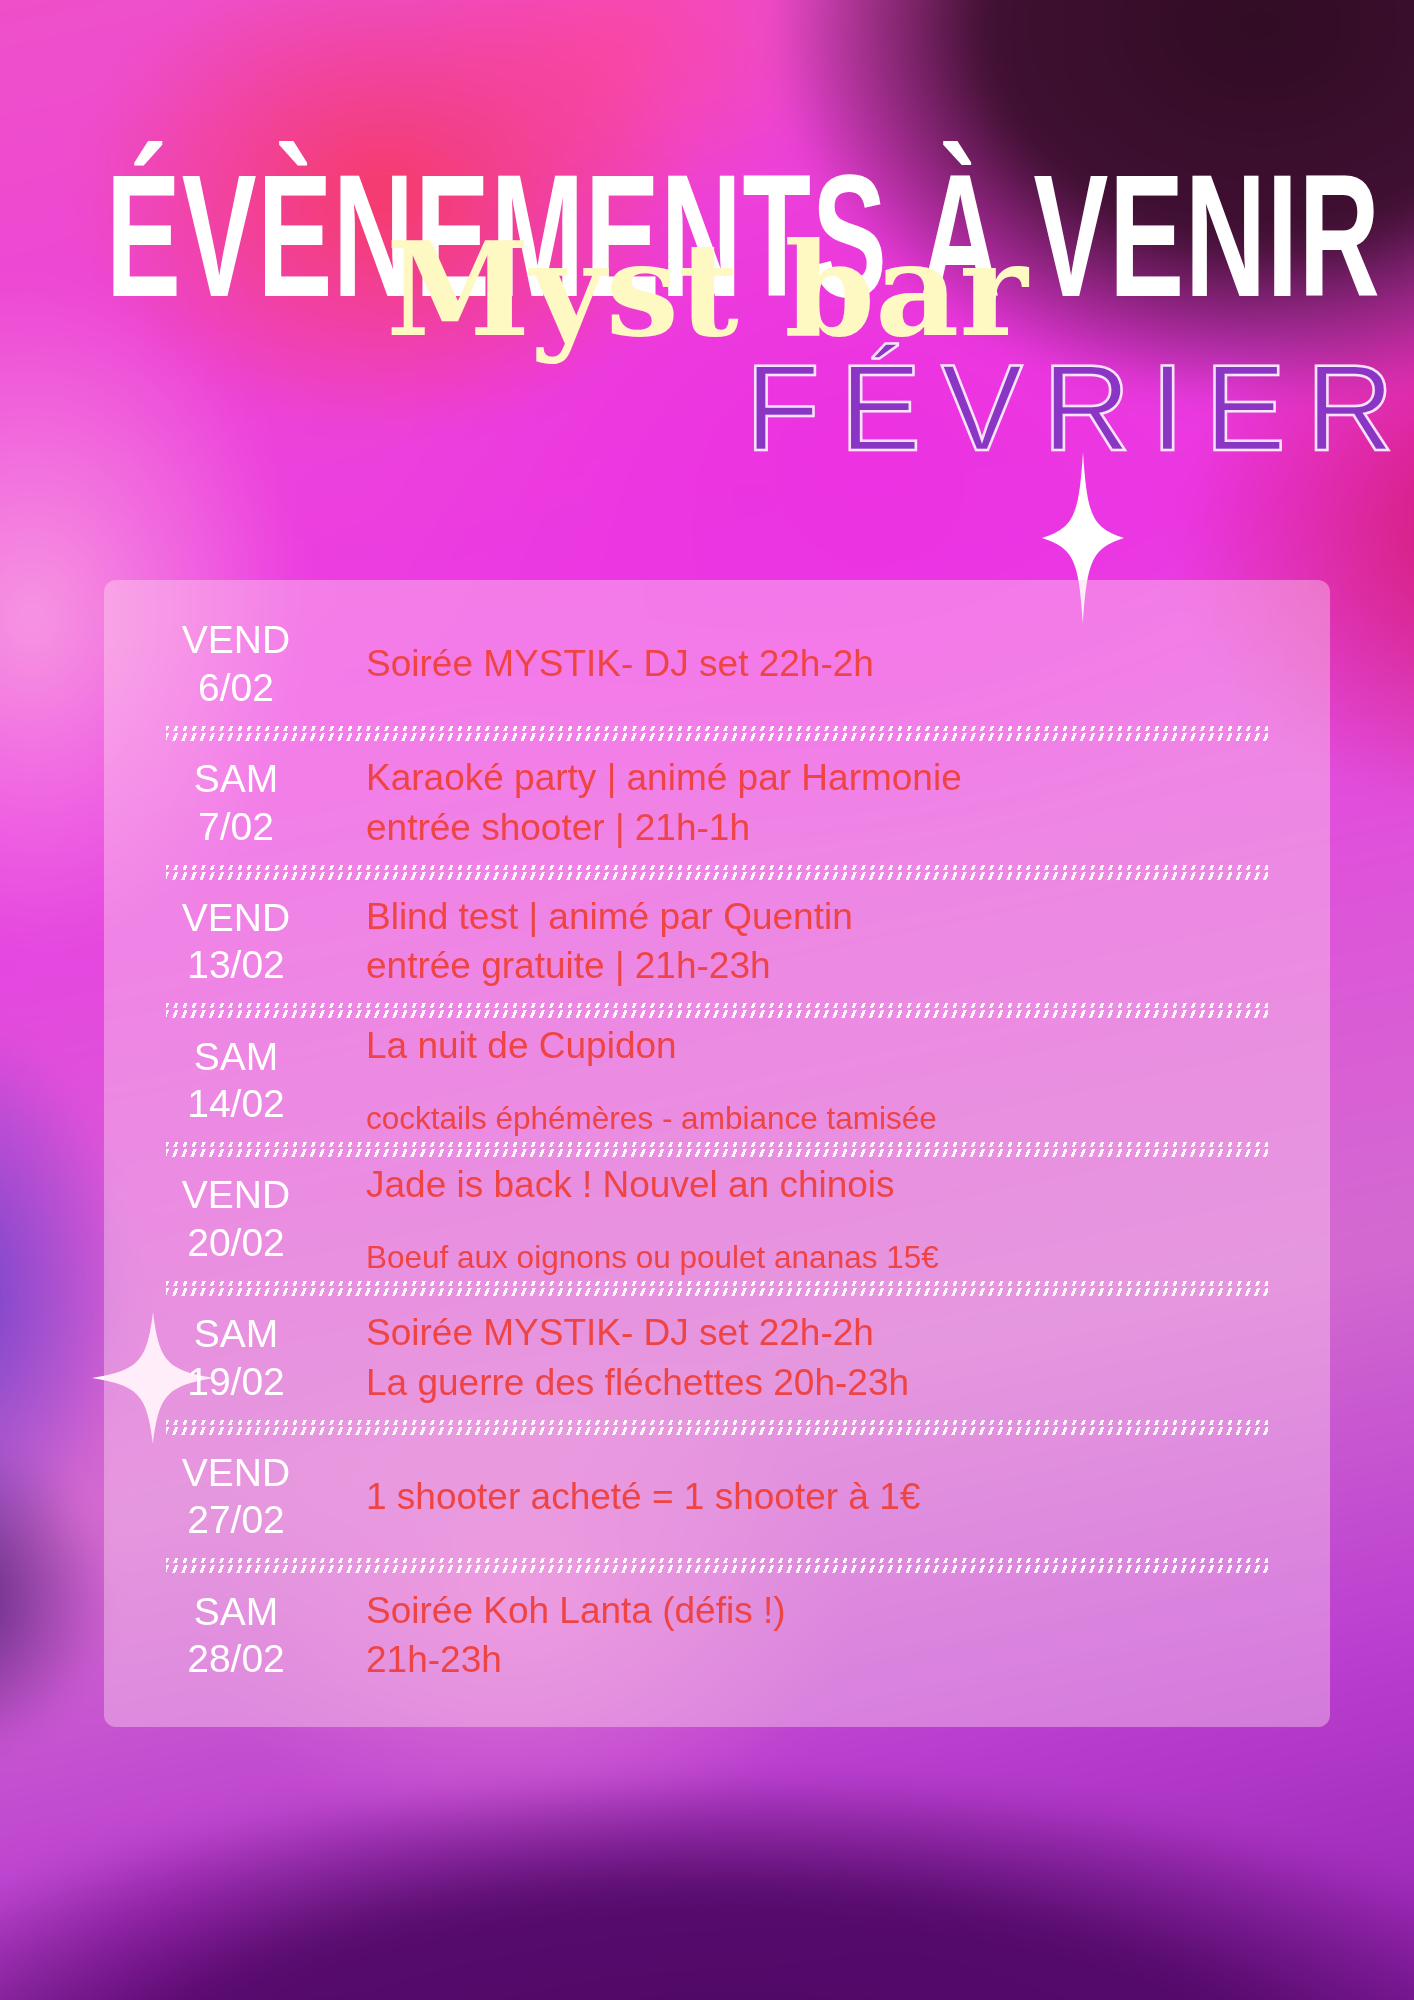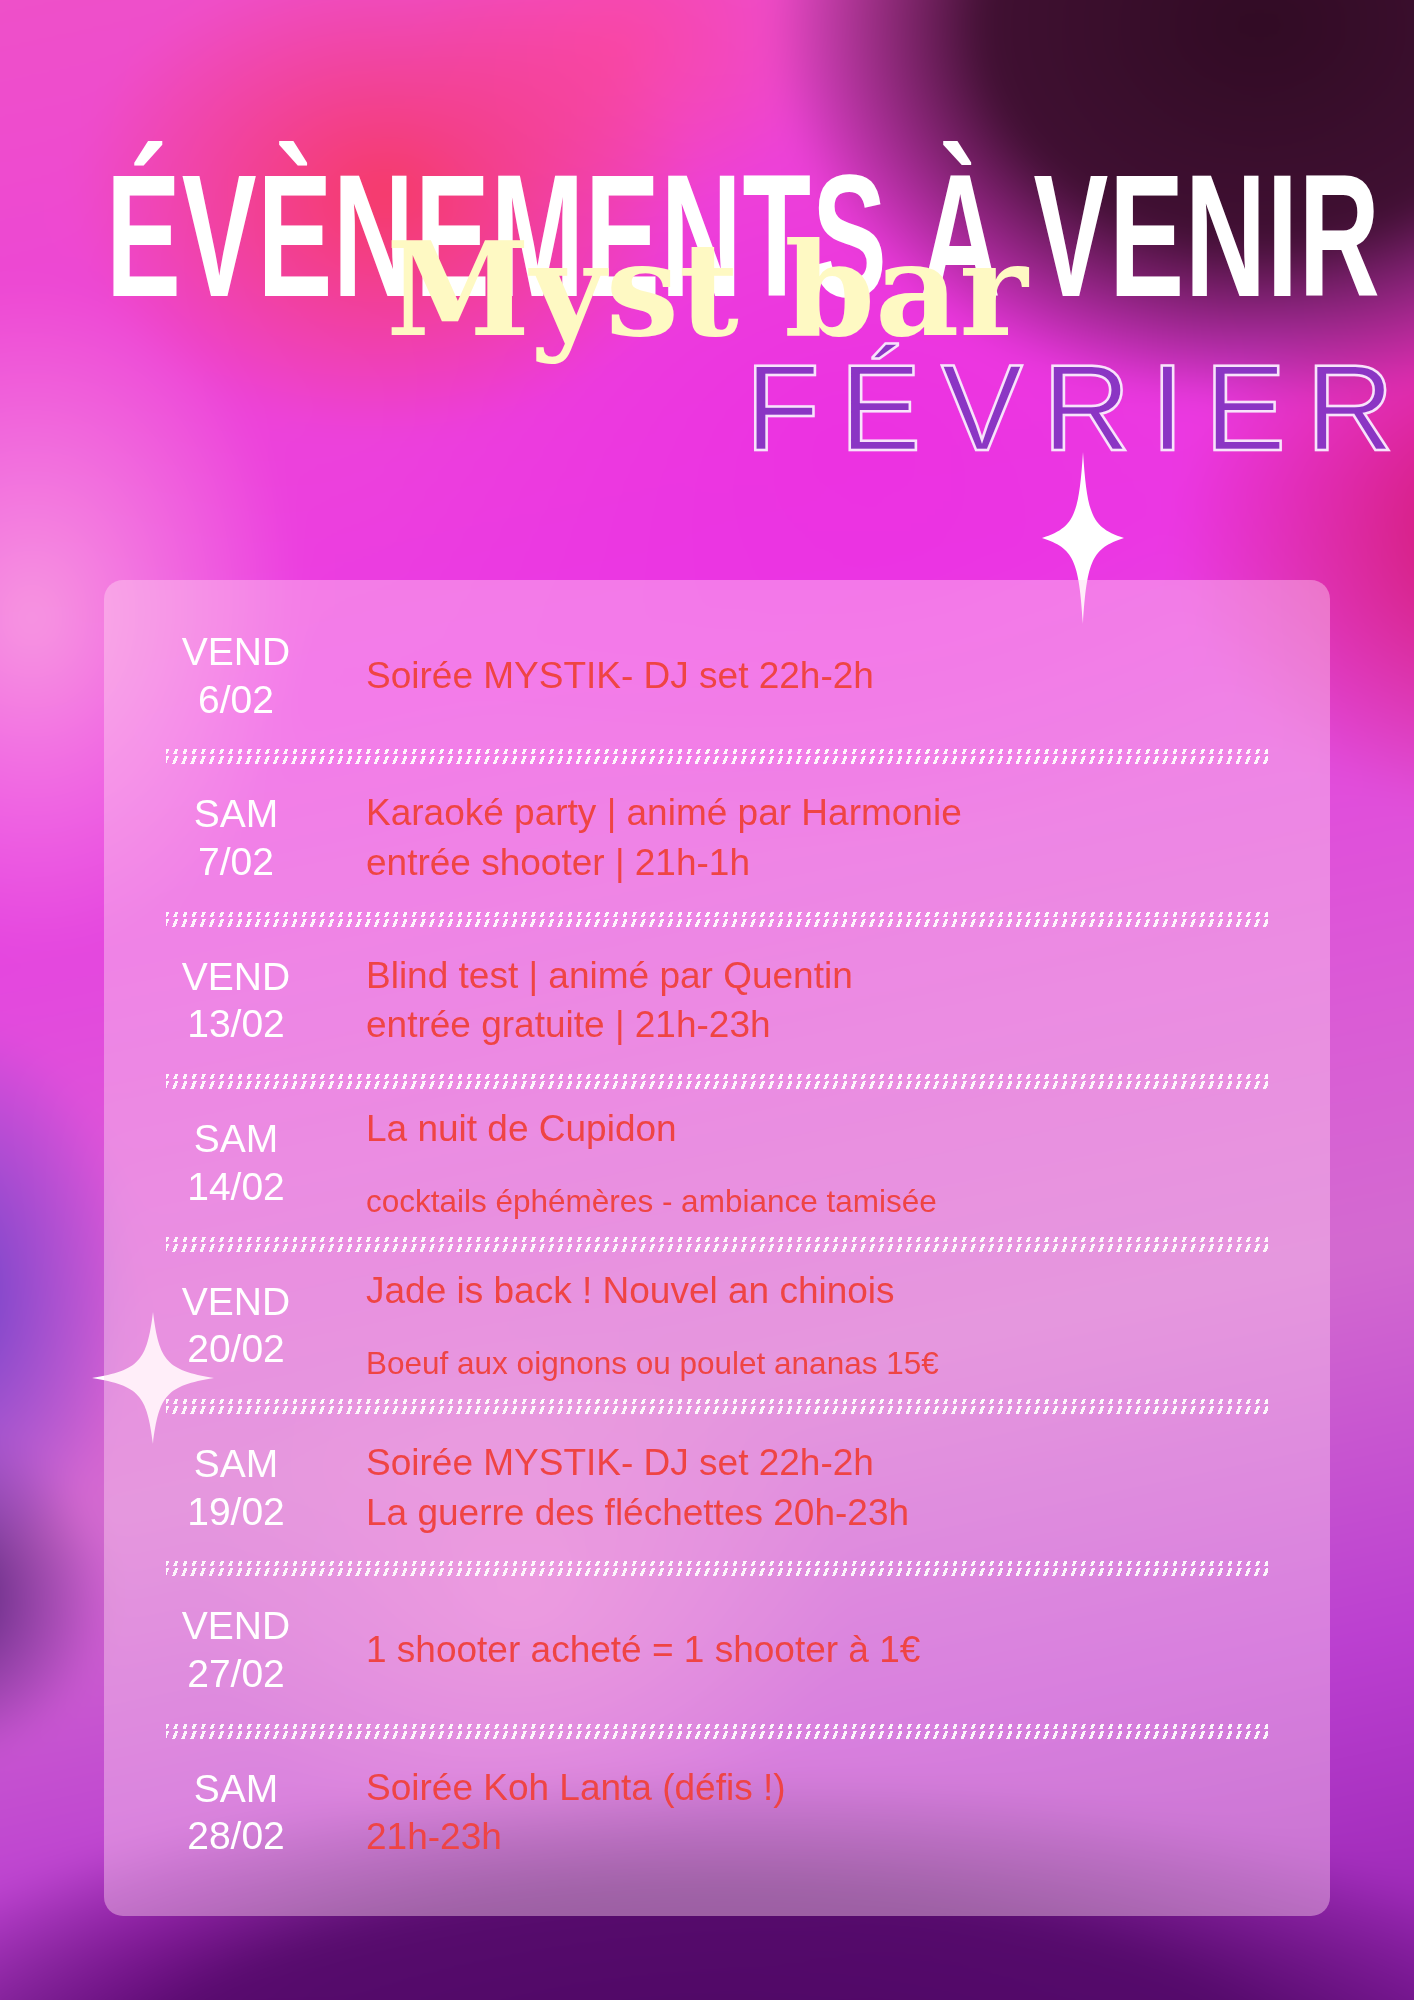--- a/index.html
+++ b/index.html
@@ -26,22 +26,22 @@
          transform:scale(.85,1.32);transform-origin:50% 20%;white-space:nowrap;}
   .venue{position:absolute;top:212px;left:0;width:100%;text-align:center;color:#fef9c3;
          font-family:"DejaVu Serif",serif;font-weight:bold;font-size:130px;line-height:1.2;}
   .month{position:absolute;top:335px;left:0;width:100%;text-align:right;
          font-weight:normal;font-size:122px;line-height:1.2;letter-spacing:20px;
          color:#8b35c4;-webkit-text-stroke:2.5px #f8e3fb;
          text-shadow:0 0 2px rgba(255,240,252,.6);}
   .sparkle{position:absolute;}
   .sparkle-month{left:1042px;top:452px;width:82px;height:172px;}
   .sparkle-row{left:92px;top:1312px;width:122px;height:132px;}
-  .panel{position:absolute;left:104px;top:580px;width:1226px;height:1336px;
-         border-radius:19px;background:rgba(255,215,241,.42);}
+  .panel{position:absolute;left:104px;top:580px;width:1226px;height:1147px;
+         border-radius:12px;background:rgba(255,215,241,.42);}
   .events{position:absolute;left:46px;right:46px;top:22px;bottom:30px;
           display:flex;flex-direction:column;}
   .row{flex:1;display:flex;align-items:center;gap:44px;}
   .date{flex:0 0 172px;text-align:center;color:#fff;font-size:39px;line-height:1.22;}
   .desc{flex:1;color:#ef4444;font-size:37px;line-height:1.34;}
   .l2.sm{font-size:31.5px;margin-top:26px;}
   .sep{flex:0 0 15px;margin:0 16px;
        background-image:
          repeating-linear-gradient(112deg, rgba(255,255,255,.92) 0 3px, rgba(255,255,255,0) 3px 8.5px),
          repeating-linear-gradient(112deg, rgba(255,255,255,.92) 0 3px, rgba(255,255,255,0) 3px 8.5px);

